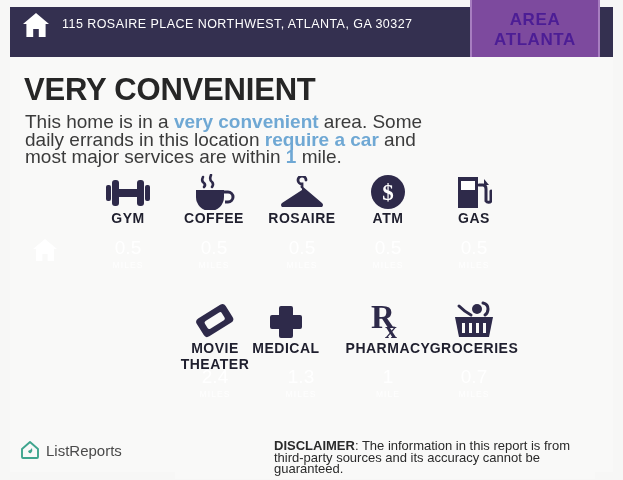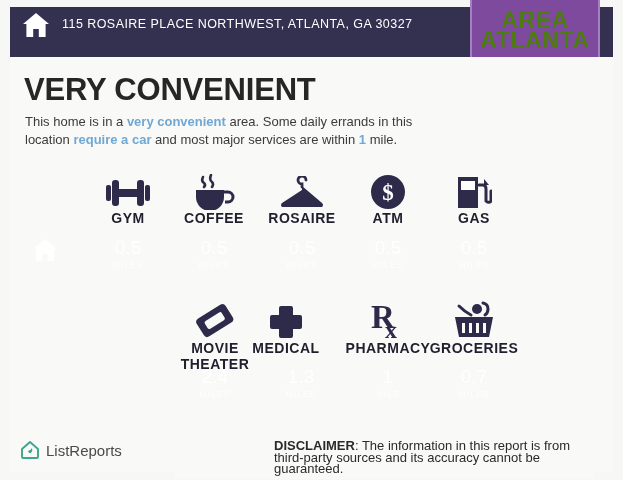--- a/index.html
+++ b/index.html
@@ -25,38 +25,38 @@
     color:#ffffff;font-size:12.5px;letter-spacing:.45px;
     font-family:"Liberation Sans",sans-serif;white-space:nowrap;
   }
 
   
   .badge{
     position:absolute;left:470px;top:-4px;width:130px;height:122px;
   }
   .badge-label{
     position:absolute;left:0;top:14px;width:130px;text-align:center;
-    color:#4d7c0f;font-size:23px;font-weight:bold;line-height:20px;
+    color:#4c1d95;font-size:17px;font-weight:bold;line-height:20px;
     letter-spacing:.6px;
   }
   .badge-feet{position:absolute;left:46px;top:64px;width:40px;height:34px;}
 
   
   .body-card{
     position:absolute;left:10px;top:57px;width:603px;height:415px;
     background:#f9f9f8;
   }
 
   .title{
     position:absolute;left:14px;top:15px;
     color:#262626;font-size:31px;font-weight:bold;letter-spacing:-.2px;
   }
   .subtitle{
     position:absolute;left:15px;top:56px;width:430px;
-    color:#3b3b3b;font-size:13px;line-height:17.5px;
+    color:#3b3b3b;font-size:19px;line-height:17.5px;
   }
   .hl{color:#6fa8d4;font-weight:bold;}
 
   
   .ribbon{position:absolute;left:0;top:0;width:623px;height:480px;pointer-events:none;}
 
   
   .icon-cell{position:absolute;text-align:center;width:96px;}
   .icon-cell .glyph{height:42px;display:flex;align-items:flex-end;justify-content:center;}
   .icon-cell .cap{

